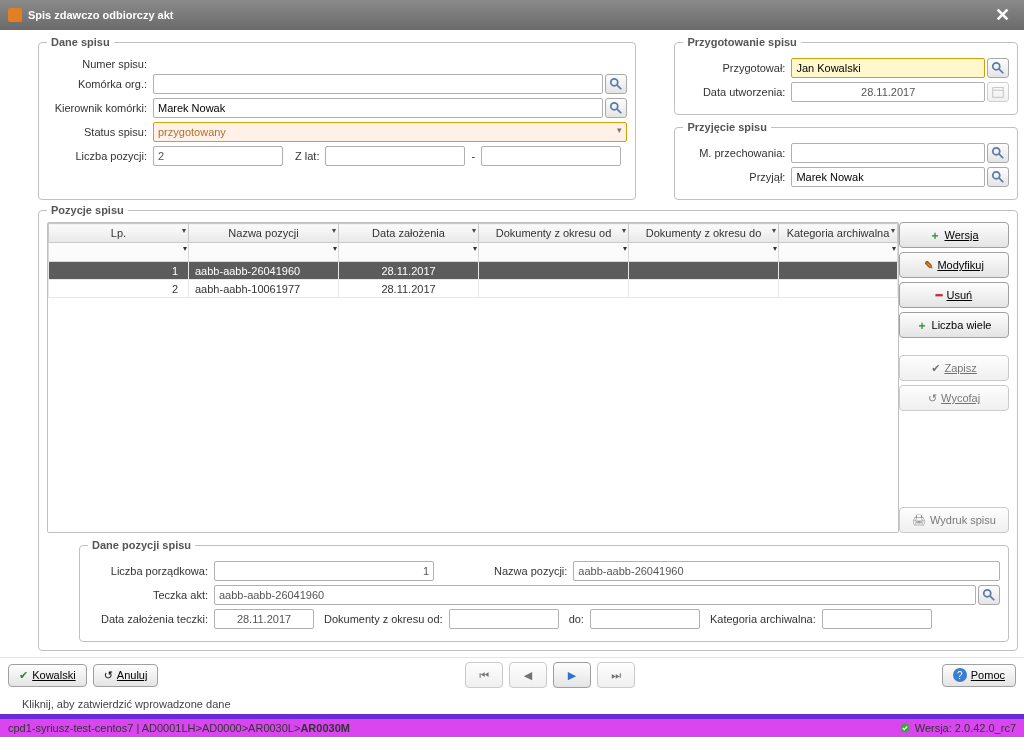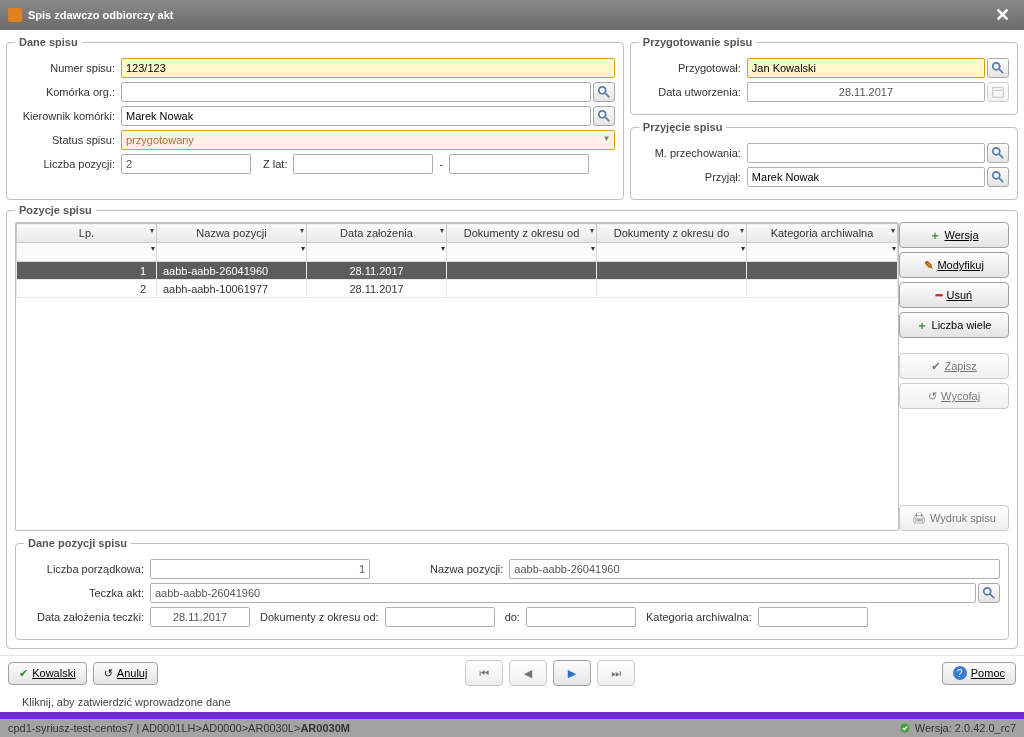--- a/index.html
+++ b/index.html
@@ -3,21 +3,21 @@
 <meta charset="utf-8">
 <style>
   * { box-sizing: border-box; margin: 0; padding: 0; }
   body { font-family: Tahoma, Verdana, sans-serif; font-size: 11px; color: #333; background: #f0f0f0; }
   .window { width: 1024px; height: 737px; background: #fff; display: flex; flex-direction: column; }
   .titlebar { background: linear-gradient(#8a8a8a,#6a6a6a); color: #fff; font-weight: bold; padding: 4px 8px; display: flex; align-items: center; }
   .titlebar .ticon { width:14px; height:14px; background:#e08020; border-radius:2px; margin-right:6px; }
   .titlebar .spacer { flex:1; }
   .titlebar .x { font-size:18px; cursor:pointer; padding:0 6px; }
   .content { flex:1; padding:6px; overflow:hidden; display:flex; flex-direction:column; gap:4px; }
-  fieldset { border:1px solid #c0c0c0; border-radius:4px; padding:6px 8px 8px 8px; position:relative; }
+  fieldset { border:1px solid #c0c0c0; border-radius:4px; padding:6px 8px 8px 8px; position:relative;margin-left:32px; }
   legend { font-weight:bold; color:#555; padding:0 4px; font-size:11px; }
   .top-row { display:flex; gap:6px; }
   .dane-spisu { flex:1.02; }
   .right-col { flex:0.66; display:flex; flex-direction:column; gap:6px; }
   .form-row { display:flex; align-items:center; margin:4px 0; }
   .form-row label { width:100px; text-align:right; margin-right:6px; }
   .right-col .form-row label { width:102px; }
   input[type=text], .like-input, select {
     border:1px solid #b0b0b0; border-radius:2px; height:20px; padding:2px 4px; font-size:11px;
     background:#fff; outline:none;
@@ -52,21 +52,21 @@
   tbody.data td { border:1px solid #e8e8e8; padding:2px 6px; height:18px; }
   tbody.data tr.sel td { background:#5c5c5c; color:#fff; }
   .side-buttons { width:110px; display:flex; flex-direction:column; gap:4px; }
   .side-spacer { flex:1; }
   .dane-poz { margin-top:6px; }
   .dane-poz .form-row label { width:120px; }
   .bottom-bar { display:flex; align-items:center; padding:4px 8px 6px 8px; gap:6px; border-top:1px solid #e4e4e4; }
   .bottom-bar .spacer { flex:1; }
   .nav-btn { width:38px; height:26px; justify-content:center; }
   .status { padding:4px 8px; color:#444;margin-left:14px; }
-  .footer { display:flex; border-top:7px solid #6d28d9; padding:3px 8px; font-size:11px; background:#a3a3a3; }
+  .footer { display:flex; border-top:5px solid #6d28d9; padding:3px 8px; font-size:11px; background:#d946ef; }
   .footer .spacer { flex:1; }
   .ok-dot { width:12px; height:12px; margin-right:4px; }
   .lp-cell { text-align:right; padding-right:10px !important; }
   .date-center { text-align:center; }
   .combo { position:relative; flex:1; }
   .combo select { width:100%; appearance:none; padding-right:18px; }
   .combo:after { content:"▾"; position:absolute; right:6px; top:3px; font-size:9px; color:#777; pointer-events:none; }
   .plus   { color:#2a8a2a; font-weight:bold; }
   .minus  { color:#c03030; font-weight:bold; }
   .pencil { color:#b06000; font-weight:bold; }
@@ -84,21 +84,20 @@
   </div>
 
   <div class="content">
 
     <div class="top-row">
       <fieldset class="dane-spisu">
         <legend>Dane spisu</legend>
 
         <div class="form-row">
           <label>Numer spisu:</label>
-          <input type="text" class="grow yellow" value="123/123" style="">
         </div>
         <div class="form-row">
           <label>Komórka org.:</label>
           <input type="text" class="grow" value="" style="">
           <span class="iconbtn">
               <svg viewBox="0 0 16 16">
                 <circle cx="6" cy="6" r="4" fill="none" stroke="#5a7aa8" stroke-width="2"></circle>
                 <line x1="9" y1="9" x2="14" y2="14" stroke="#5a7aa8" stroke-width="2"></line>
               </svg>
             </span>

